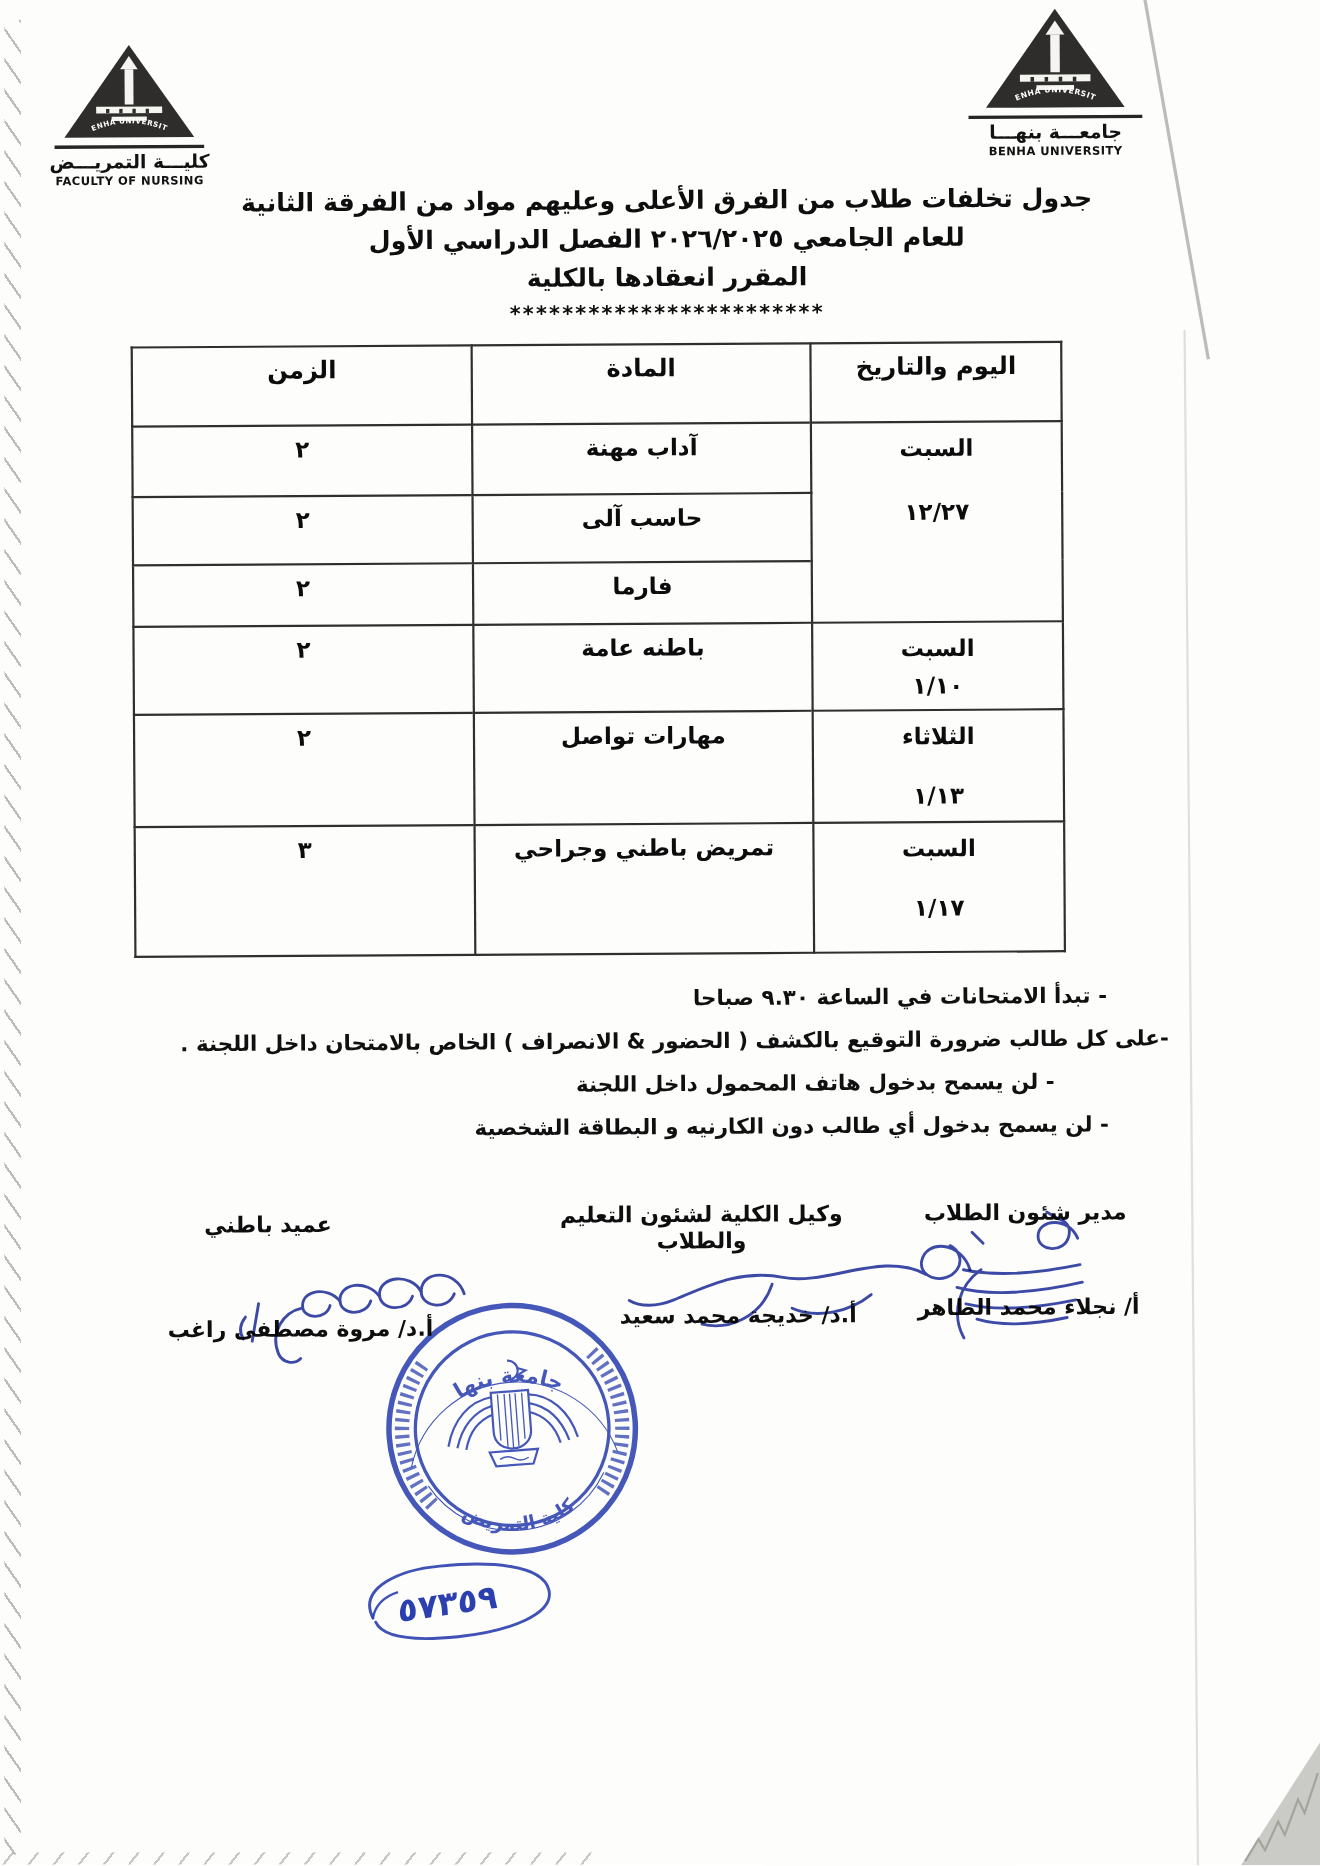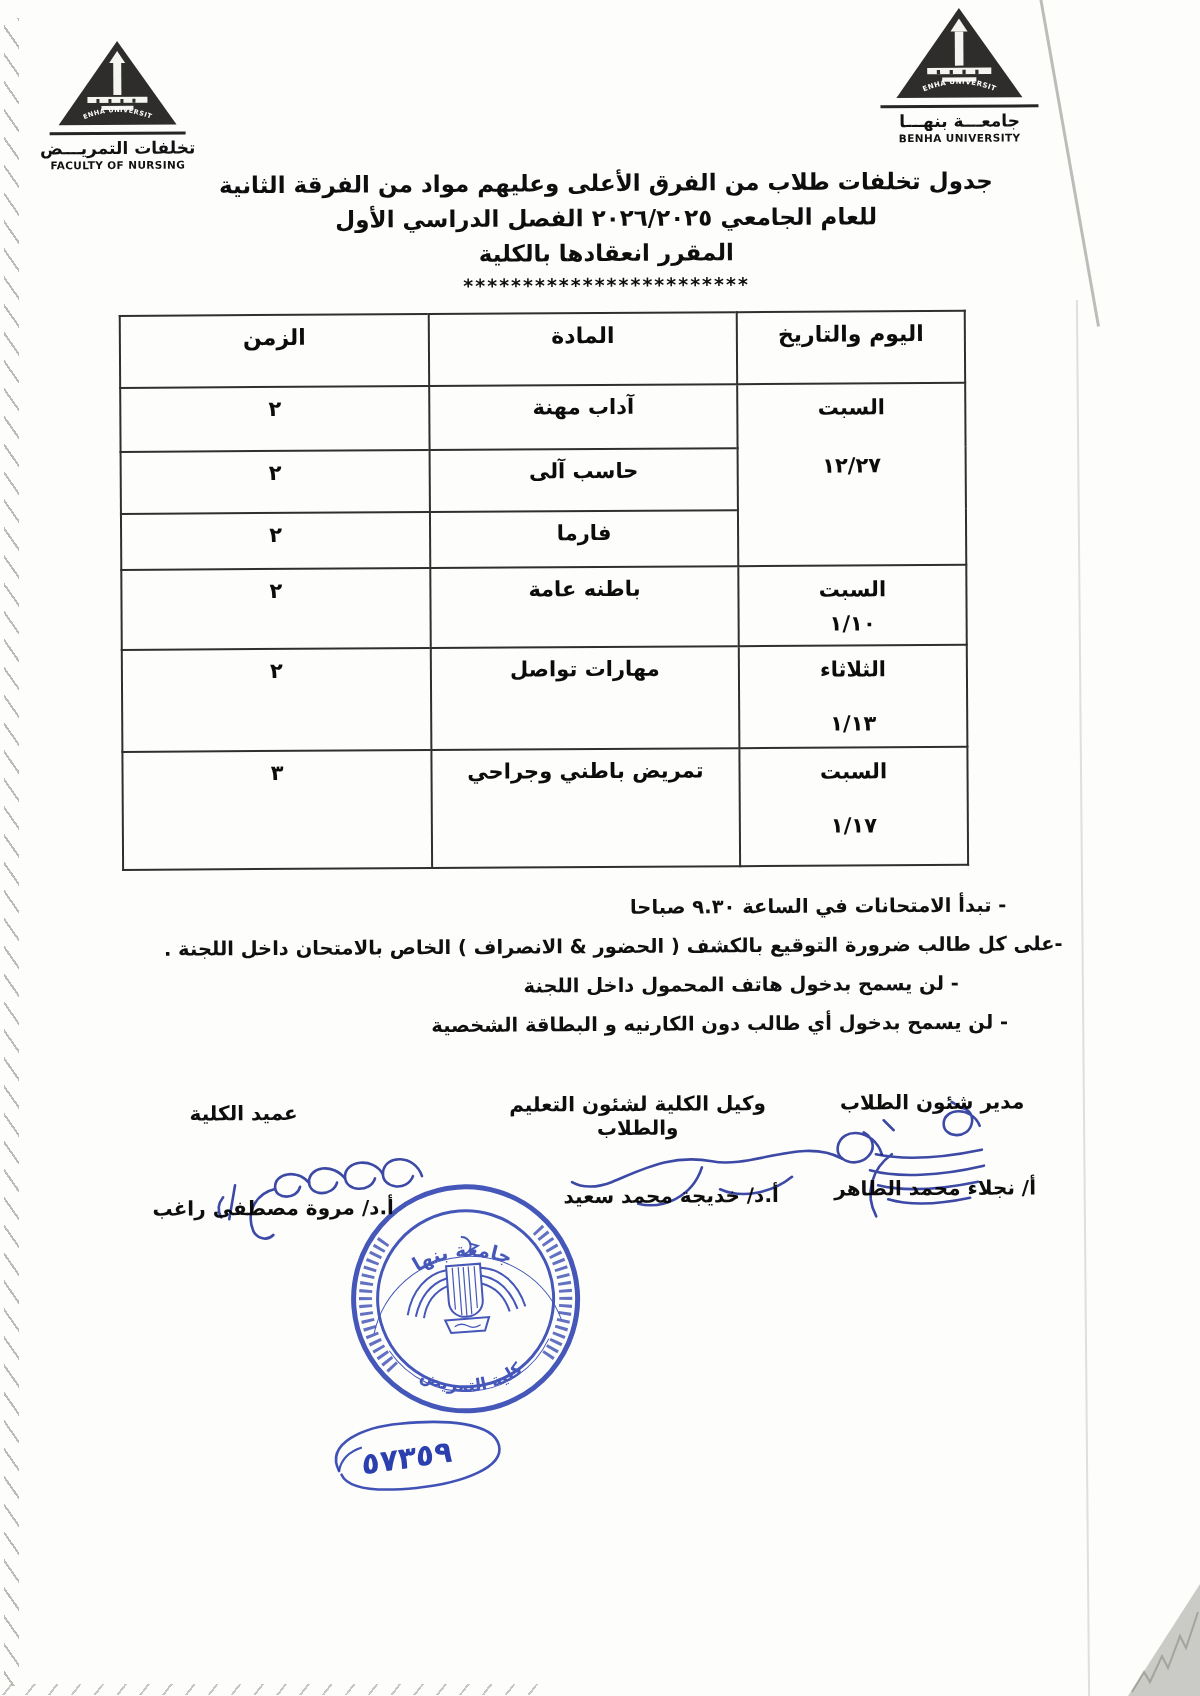--- a/index.html
+++ b/index.html
@@ -82,21 +82,21 @@
           <rect x="52" y="60" width="3" height="4" fill="#2e2d2b"></rect>
         <rect x="64" y="60" width="3" height="4" fill="#2e2d2b"></rect>
           <rect x="76" y="60" width="3" height="4" fill="#2e2d2b"></rect>
         <rect x="45" y="67" width="32" height="4" fill="#f4f4f0"></rect>
         <path id="facArc" d="M28,80 Q61,66 94,80" fill="none"></path>
         <text font-size="6.5" font-weight="bold" fill="#ffffff" letter-spacing=".5">
           <textPath href="#facArc" startOffset="50%" text-anchor="middle">BENHA UNIVERSITY</textPath>
         </text>
       </svg>
       <div class="logo-rule"></div>
-      <div class="logo-ar">تخلفات التمريـــض</div>
+      <div class="logo-ar">كليـــة التمريـــض</div>
       <div class="logo-en">FACULTY OF NURSING</div>
     </div>
 
     <div class="logo logo-right">
       <svg width="134" height="94" viewBox="0 0 122 88">
         <polygon points="61,2 120,86 2,86" fill="#2e2d2b"></polygon>
         <polygon points="53,24 69,24 61,12" fill="#f4f4f0"></polygon>
         <rect x="57" y="24" width="8" height="32" fill="#f4f4f0"></rect>
         <rect x="31" y="58" width="60" height="6" fill="#f4f4f0"></rect>
         <rect x="40" y="60" width="3" height="4" fill="#2e2d2b"></rect>
@@ -178,21 +178,21 @@
 
     <div class="notes">
       <div class="note">- تبدأ الامتحانات في الساعة ٩.٣٠ صباحا</div>
       <div class="note">-على كل طالب ضرورة التوقيع بالكشف ( الحضور &amp; الانصراف ) الخاص بالامتحان داخل اللجنة .</div>
       <div class="note">- لن يسمح بدخول هاتف المحمول داخل اللجنة</div>
       <div class="note">- لن يسمح بدخول أي طالب دون الكارنيه و البطاقة الشخصية</div>
     </div>
 
     <div class="sig sig-title sa-title">مدير شئون الطلاب</div>
     <div class="sig sig-title vd-title">وكيل الكلية لشئون التعليم والطلاب</div>
-    <div class="sig sig-title dean-title">عميد الكلية</div>
+    <div class="sig sig-title dean-title">عميد باطني</div>
     <div class="sig sig-name sa-name">أ/ نجلاء محمد الطاهر</div>
     <div class="sig sig-name vd-name">أ.د/ خديجة محمد سعيد</div>
     <div class="sig sig-name dean-name">أ.د/ مروة مصطفى راغب</div>
 
     <svg class="ink" style="left:830px;top:1100px" width="180" height="140" viewBox="0 0 180 140">
       <g fill="none" stroke="#2c3a9e" stroke-width="2.6" stroke-linecap="round" opacity=".92">
         <path d="M148,28 C140,8 112,10 112,26 C112,40 136,42 140,26 C142,18 138,12 130,10"></path>
         <path d="M120,4 l10,6"></path>
         <path d="M150,52 C110,60 72,62 44,56"></path>
         <path d="M152,68 C108,78 66,80 38,72"></path>

